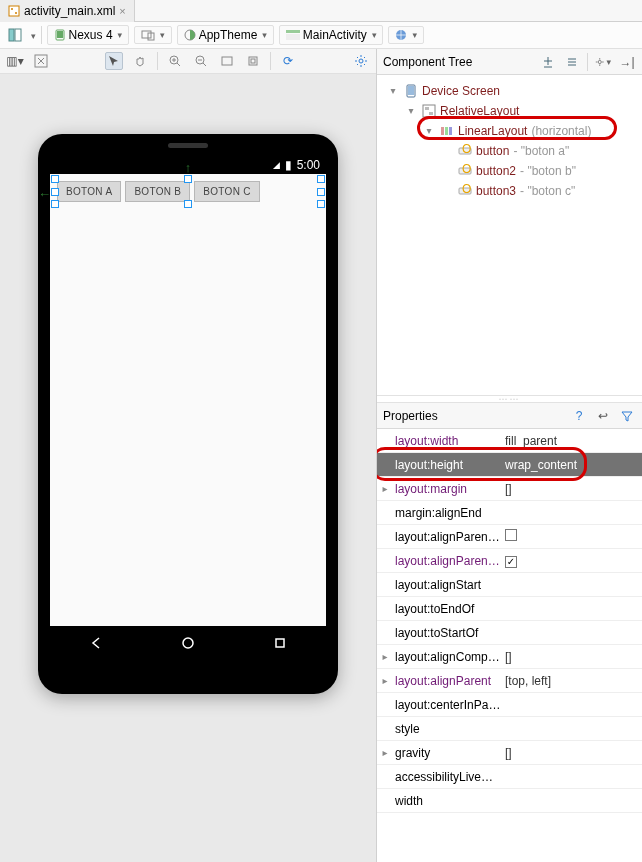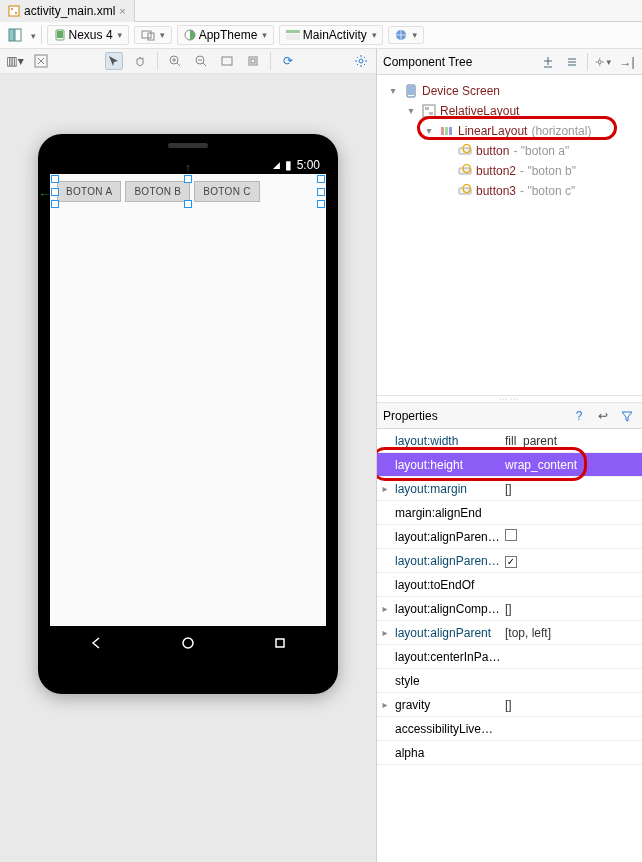--- a/index.html
+++ b/index.html
@@ -58,22 +58,22 @@
   .circle-mark { position:absolute; border:3px solid #d40000; border-radius:14px; pointer-events:none; }
 
   .mid-sep { height:8px; display:flex; align-items:center; justify-content:center; color:#bbb; font-size:9px; letter-spacing:2px; border-top:1px solid #e2e2e2; border-bottom:1px solid #e2e2e2; cursor:row-resize;}
   
   .props { flex:1; display:flex; flex-direction:column; min-height:0; }
   .props-body { flex:1; overflow:auto; font-size:12px; position:relative; }
   .prow { display:flex; align-items:center; height:24px; border-bottom:1px solid #eee; }
   .prow .expander { width:16px; text-align:center; color:#888; font-size:10px; }
   .prow .pname { flex: 0 0 108px; padding-left:2px; white-space:nowrap; overflow:hidden; text-overflow:ellipsis; }
   .prow .pval { flex:1; padding-left:4px; color:#333; white-space:nowrap; overflow:hidden;}
-  .prow.blue .pname { color:#0c4a6e; font-weight:500; }
-  .prow.selected { background:#8b5cf6; color:#fff; }
+  .prow.blue .pname { color:#701a75; font-weight:500; }
+  .prow.selected { background:#737373; color:#fff; }
   .prow.selected .pname, .prow.selected .pval { color:#fff; }
   .checkbox { width:12px; height:12px; border:1px solid #777; display:inline-flex; align-items:center; justify-content:center; font-size:10px; line-height:10px; }
   .checkbox.checked::after { content:"✓"; color:#000; }
 
   svg { display:block; }
 </style>
 </head>
 <body>
 
 <div class="root">
@@ -391,21 +391,31 @@
               <span class="pname">layout:alignParentEnd</span>
               <span class="pval"><span class="checkbox"></span></span>
             </div>
             <div class="prow blue">
               <span class="expander"></span>
               <span class="pname">layout:alignParentStart</span>
               <span class="pval"><span class="checkbox checked"></span></span>
             </div>
             <div class="prow">
               <span class="expander"></span>
+              <span class="pname">layout:alignStart</span>
+              <span class="pval"><span></span></span>
+            </div>
+            <div class="prow">
+              <span class="expander"></span>
               <span class="pname">layout:toEndOf</span>
+              <span class="pval"><span></span></span>
+            </div>
+            <div class="prow">
+              <span class="expander"></span>
+              <span class="pname">layout:toStartOf</span>
               <span class="pval"><span></span></span>
             </div>
             <div class="prow">
               <span class="expander">▸</span>
               <span class="pname">layout:alignComponent</span>
               <span class="pval"><span>[]</span></span>
             </div>
             <div class="prow blue">
               <span class="expander">▸</span>
               <span class="pname">layout:alignParent</span>
@@ -426,21 +436,21 @@
               <span class="pname">gravity</span>
               <span class="pval"><span>[]</span></span>
             </div>
             <div class="prow">
               <span class="expander"></span>
               <span class="pname">accessibilityLiveRegion</span>
               <span class="pval"><span></span></span>
             </div>
             <div class="prow">
               <span class="expander"></span>
-              <span class="pname">alpha</span>
+              <span class="pname">width</span>
               <span class="pval"><span></span></span>
             </div>
           </div>
       </div>
 
     </div>
   </div>
 </div>
 
 </body></html>

